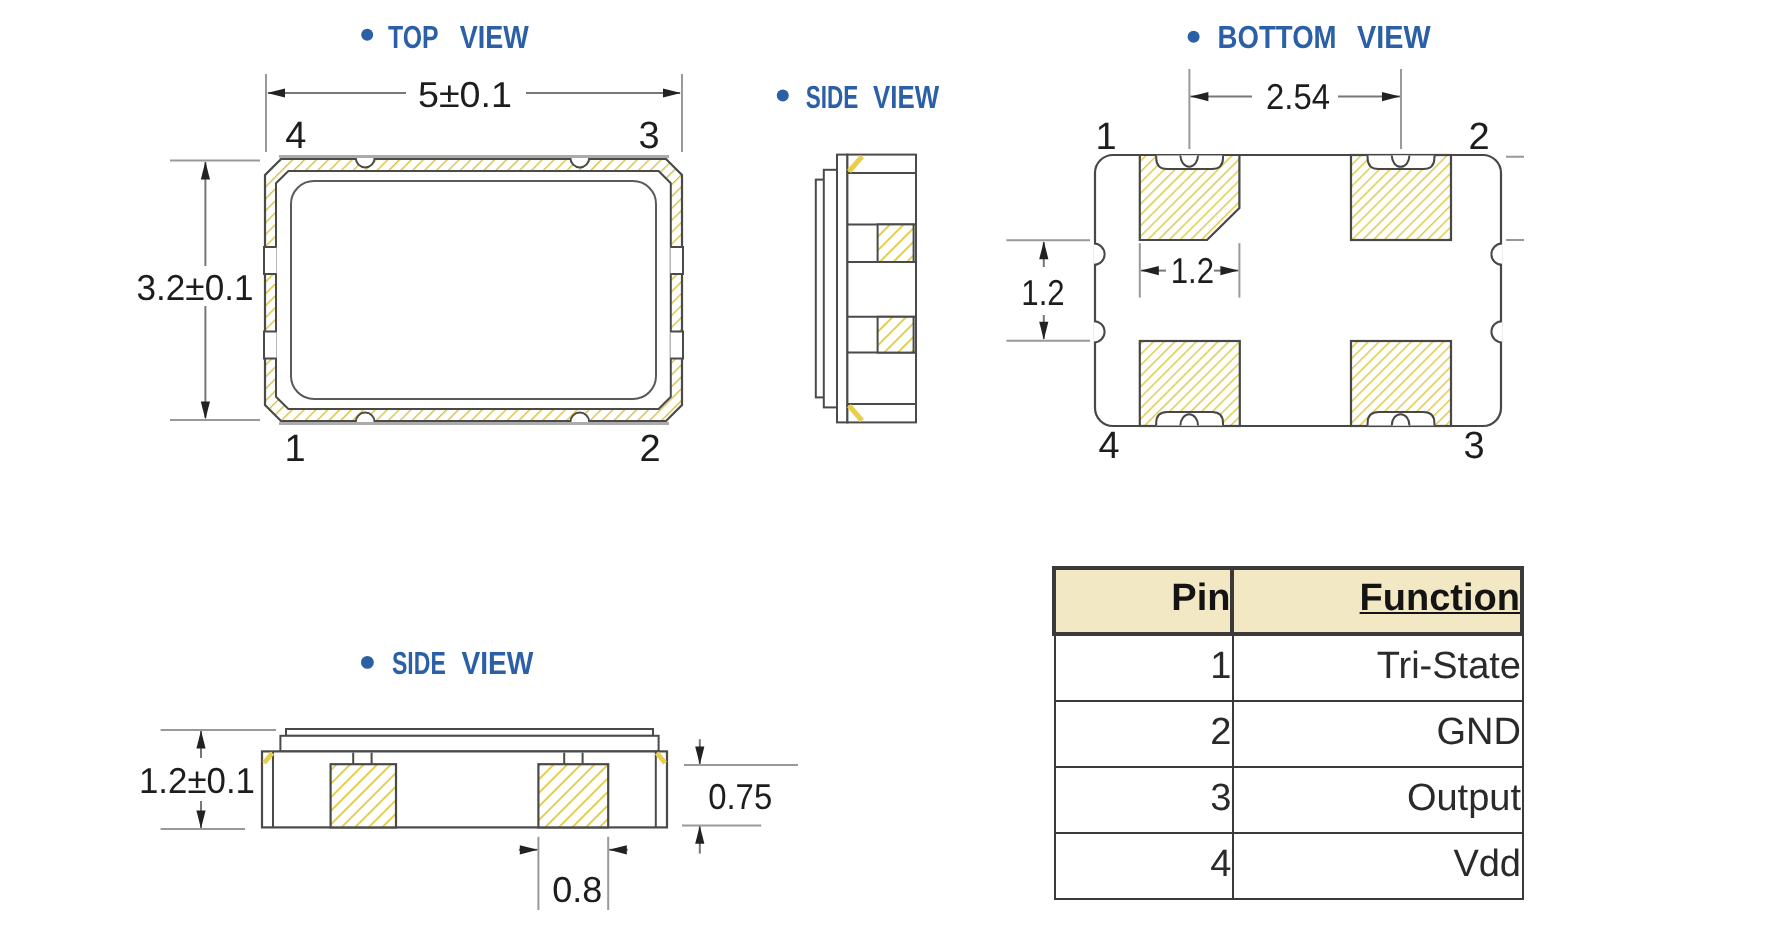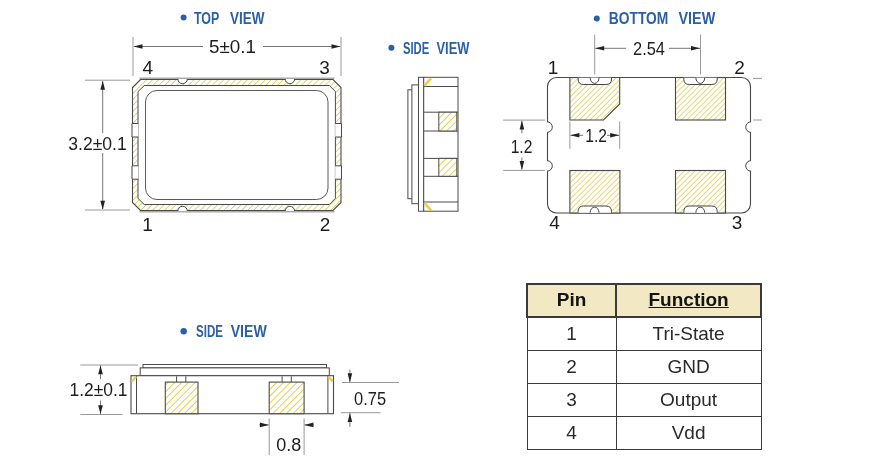--- a/index.html
+++ b/index.html
@@ -5,21 +5,21 @@
 html,body{margin:0;padding:0;background:#fff;}
 #page{position:relative;transform:translateZ(0);width:762px;height:469px;background:#fff;overflow:hidden;
   font-family:"Liberation Sans", sans-serif;}
 svg{opacity:0.999;}
 svg text{font-family:"Liberation Sans", sans-serif;}
 .title{font-size:16px;font-weight:bold;fill:#2b5fa6;}
 .dim{font-size:18px;fill:#1d1d1d;}
 .num{font-size:19px;fill:#1d1d1d;}
 #tbl{position:absolute;opacity:0.999;left:526px;top:283px;border-collapse:collapse;
   color:#2a2a2a;table-layout:fixed;}
-#tbl td{border:1.6px solid #3a3a3a;text-align:center;padding:0;
+#tbl td{border:1.6px solid #3a3a3a;text-align:right;padding:0;
   font-size:19px;height:32.1px;}
 #tbl tr.hd td{background:#f2e8c4;font-weight:bold;color:#141414;font-size:19px;
   border:2px solid #3a3a3a;height:30.5px;}
 #tbl td.c1{width:92px;}
 #tbl td.c2{width:148px;text-decoration:underline;}
 </style>
 </head>
 <body>
 <div id="page">
 <svg width="894" height="469" viewBox="0 0 894 469">

